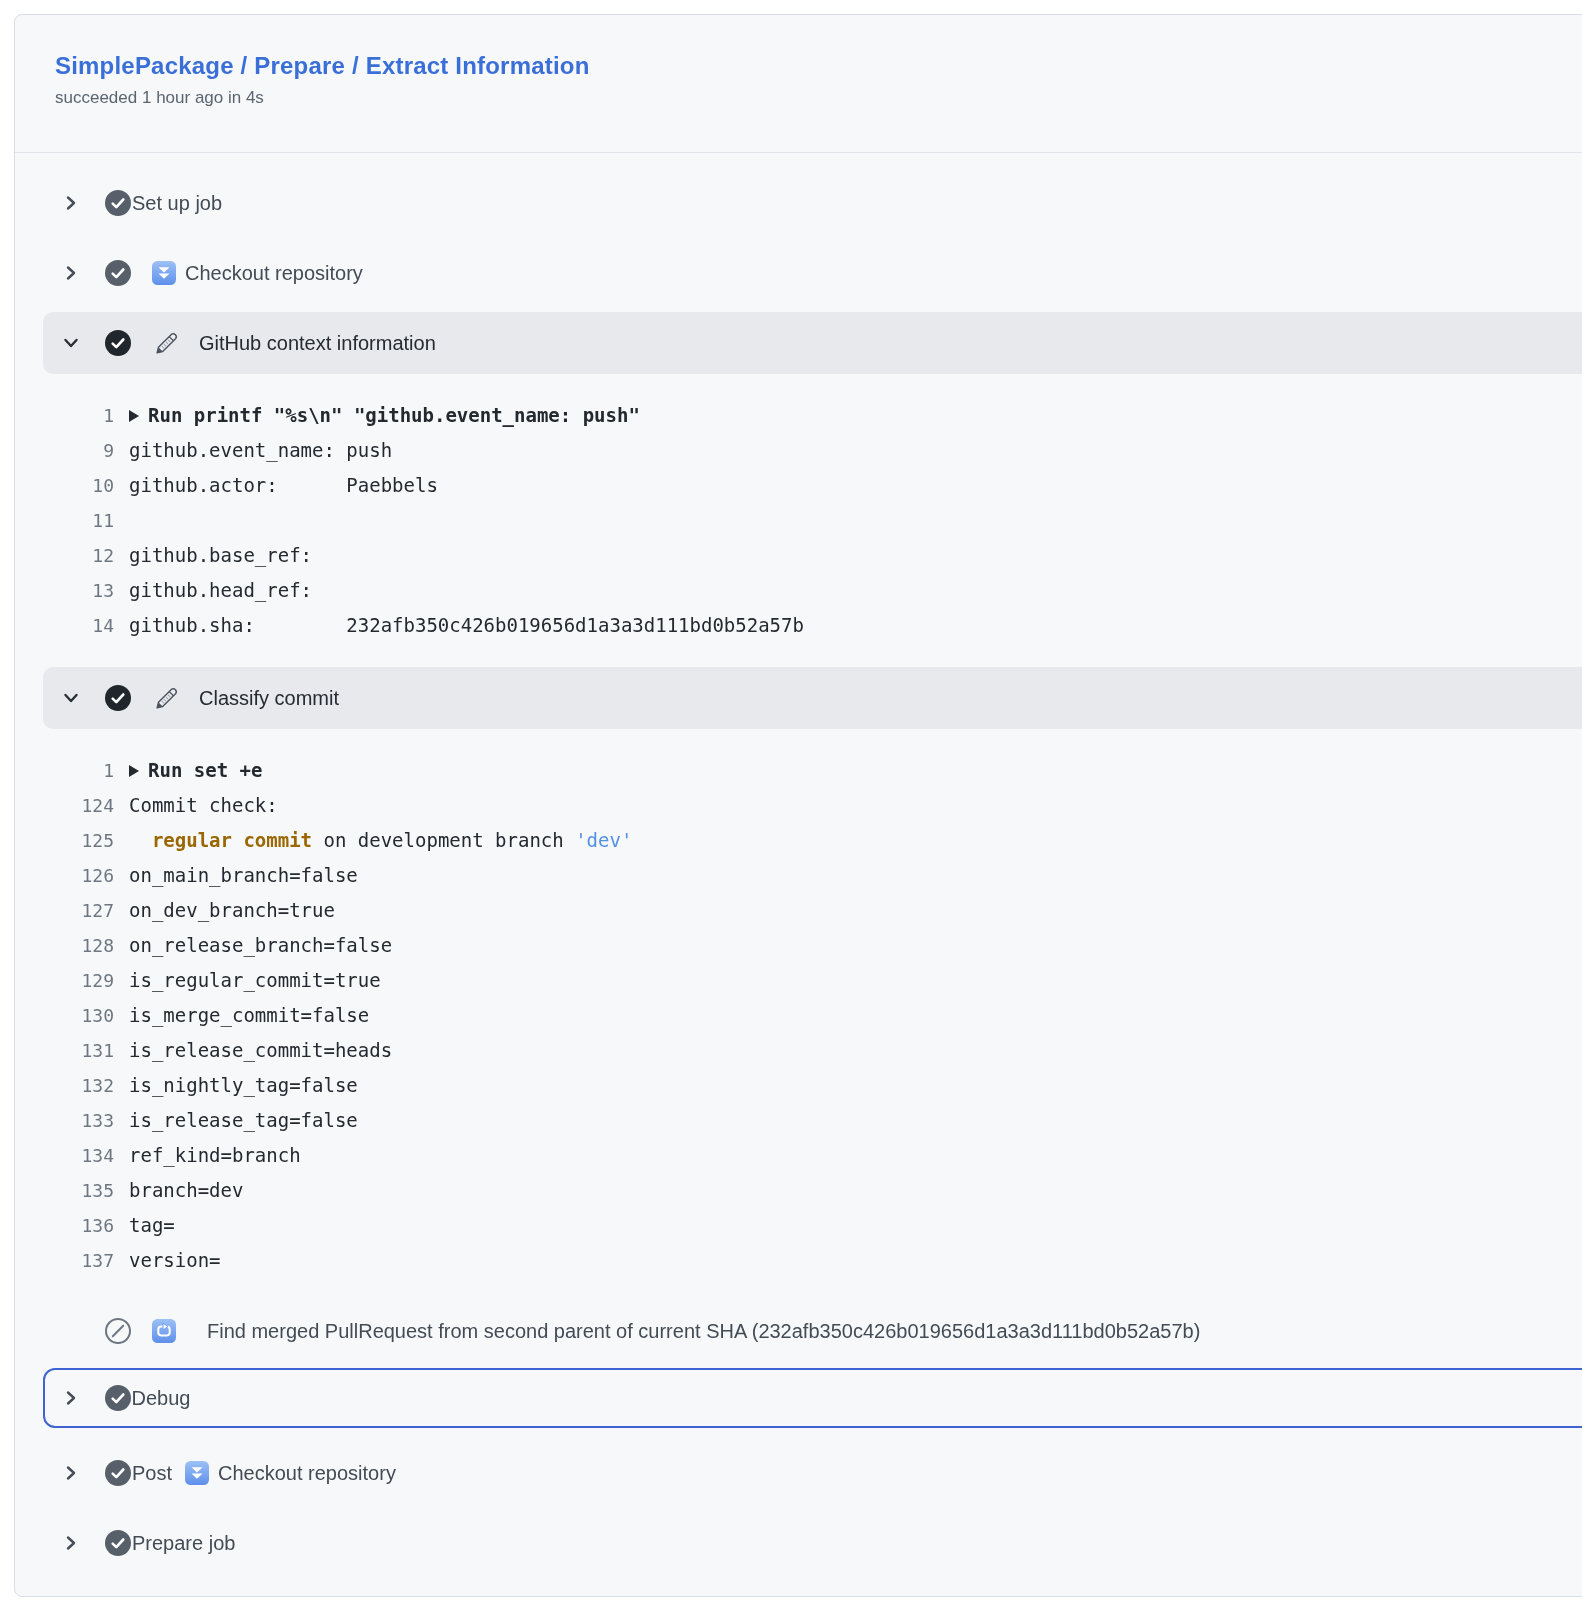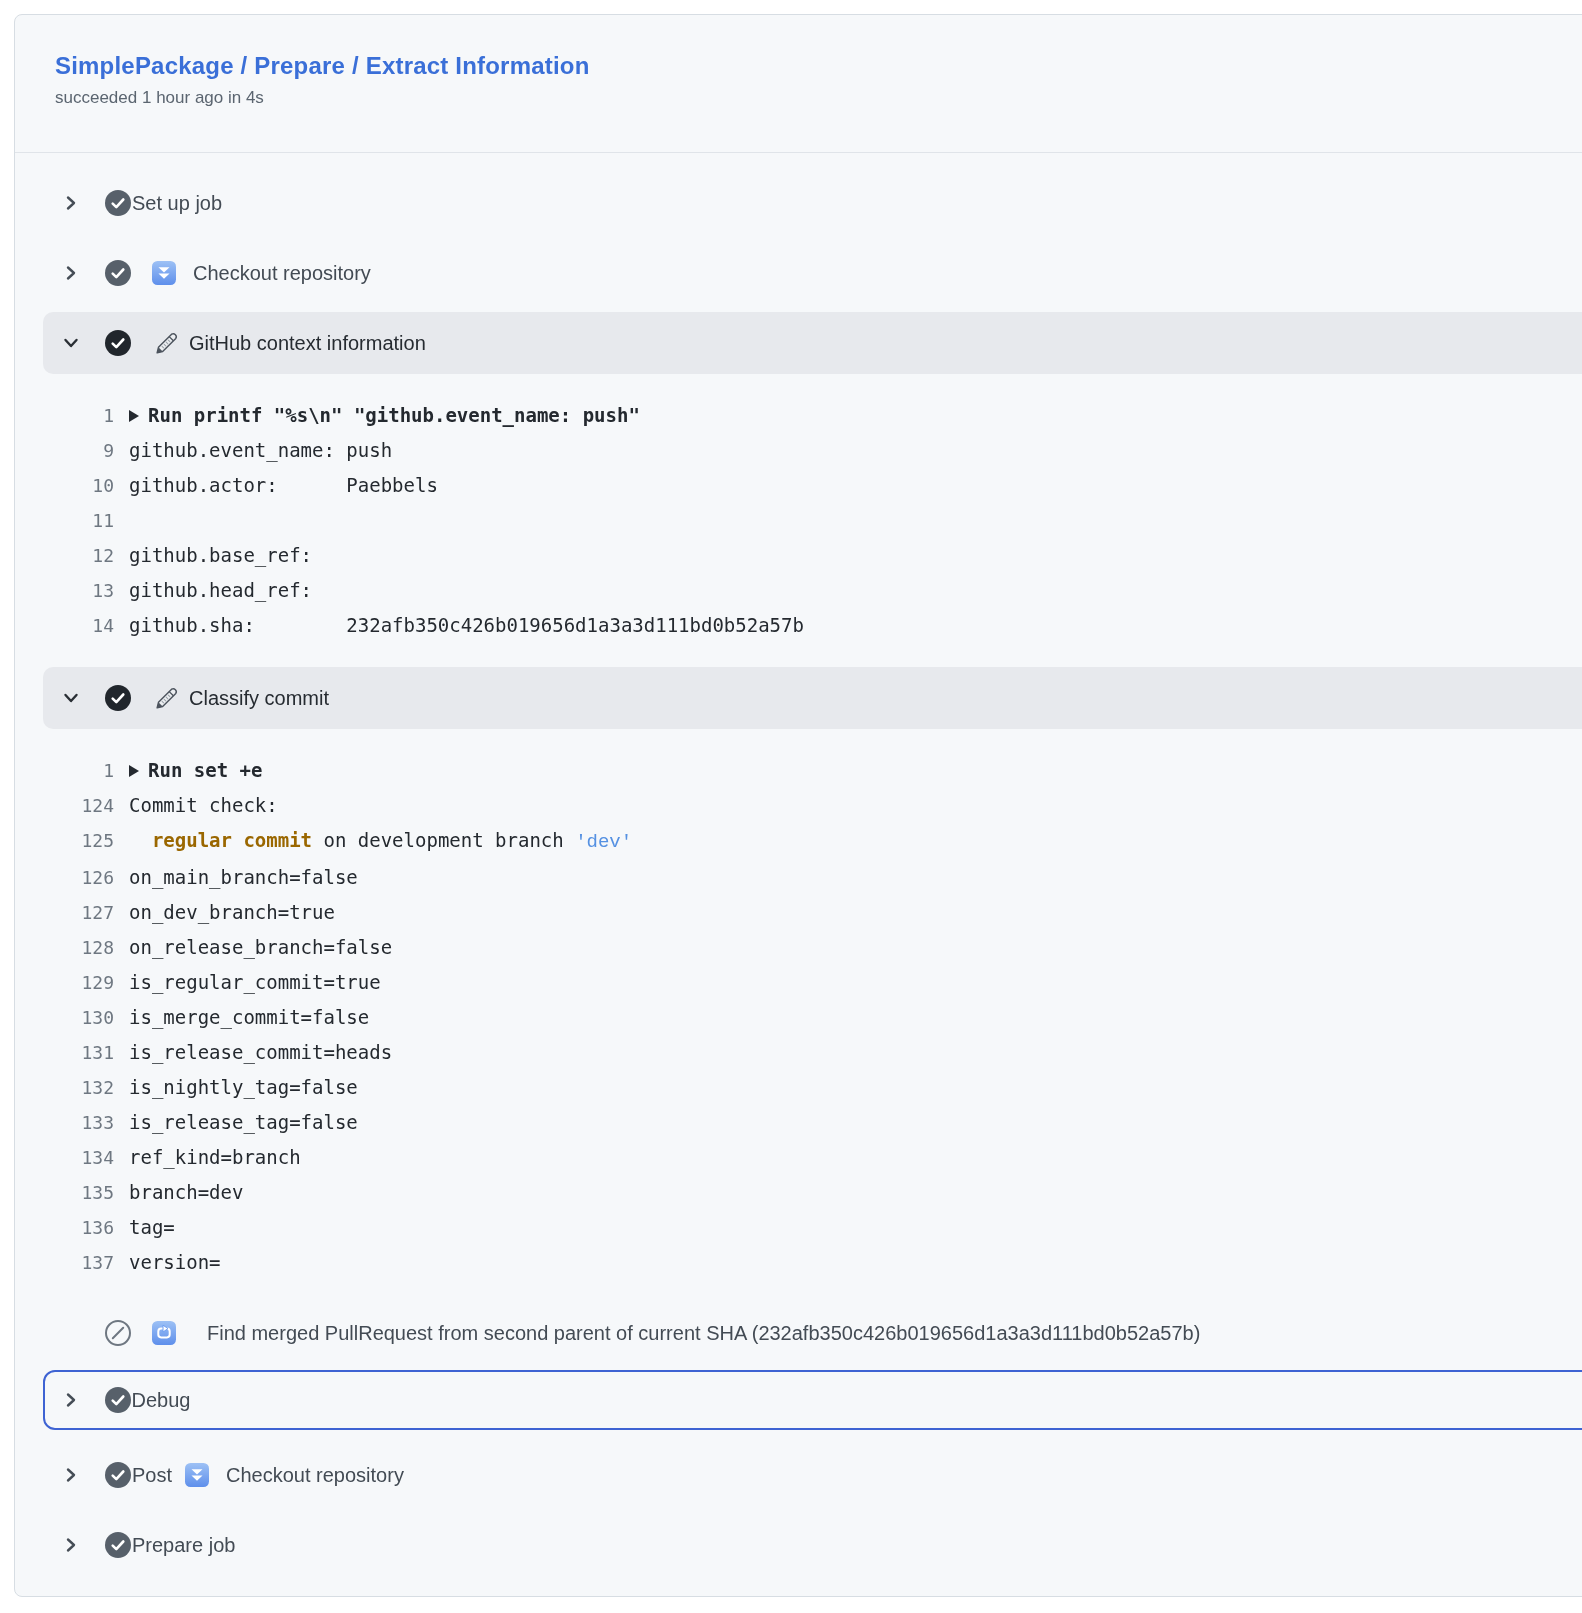--- a/index.html
+++ b/index.html
@@ -10,38 +10,38 @@
   .card-header { height:138px; padding:36px 40px 0 40px; border-bottom:1px solid #e0e4e9; }
   .job-title { font-size:24px; line-height:30px; font-weight:700; color:#3a6fd8; letter-spacing:.2px; }
   .job-sub { margin-top:7px; font-size:17px; color:#5b6570; }
   .steps { padding-top:15px; }
   .step-row { height:70px; display:flex; align-items:center; }
   .chev { width:20px; height:20px; margin-left:46px; flex:none; display:flex; align-items:center; justify-content:center; }
   .chk { width:28px; height:28px; margin-left:23px; flex:none; }
   .chk-gray { color:#57606a; } .chk-dark { color:#21262c; }
   .lbl { font-size:20px; color:#434b54; }
   .act-ic { width:26px; height:26px; margin-left:19px; flex:none; }
-  .lbl-after-ic { margin-left:16px; }
+  .lbl-after-ic { margin-left:8px; }
   .band-wrap { height:70px; }
   .band { height:62px; margin:4px 0 0 28px; background:#e7e9ed; border-radius:10px;
     display:flex; align-items:center; }
   .band .chev { margin-left:18px; }
-  .band .lbl { margin-left:10px; font-size:20px; color:#262b31; }
+  .band .lbl { margin-left:20px; font-size:20px; color:#262b31; }
   .pencil { width:25px; height:25px; margin-left:22px; flex:none; }
   .log { font-family:"DejaVu Sans Mono","Liberation Mono",monospace; font-size:19px; color:#24292f; }
   .log-a { padding:16px 0 20px; }
   .log-b { padding:16px 0 18px; }
   .log-line { display:flex; line-height:35px; }
   .ln { width:99px; flex:none; text-align:right; color:#6e7781; font-size:18px; }
   .lt { margin-left:15px; white-space:pre; }
   .cmd { font-weight:bold; }
   .tri { display:inline-block; width:0; height:0; border-left:10px solid #24292f;
     border-top:6px solid transparent; border-bottom:6px solid transparent; margin-right:9px; }
   .seg-yellow { color:#9a6700; font-weight:bold;margin-top:40px; }
-  .seg-blue { color:#5591e2;font-family:Liberation Mono, monospace; }
+  .seg-blue { color:#5591e2; }
   .skipped-row { padding-left:89px; }
   .skip-ic { width:28px; height:28px; flex:none; }
   .skipped-row .act-ic { margin-left:19px; }
   .skipped-row .lbl { margin-left:30px; }
   .debug-wrap { height:70px; }
   .debug-row { height:60px; margin:2px 0 0 28px; border:2.5px solid #3e63d3; border-radius:12px;
     display:flex; align-items:center; background:#f6f8fa; }
   .debug-row .chev { margin-left:15.5px; }
   .hidden-defs { position:absolute; width:0; height:0; }
 </style>

